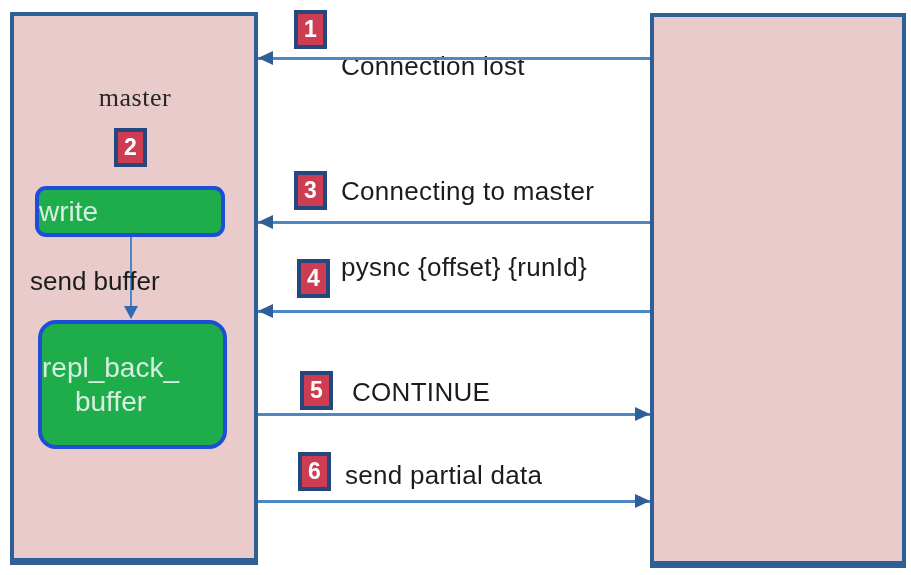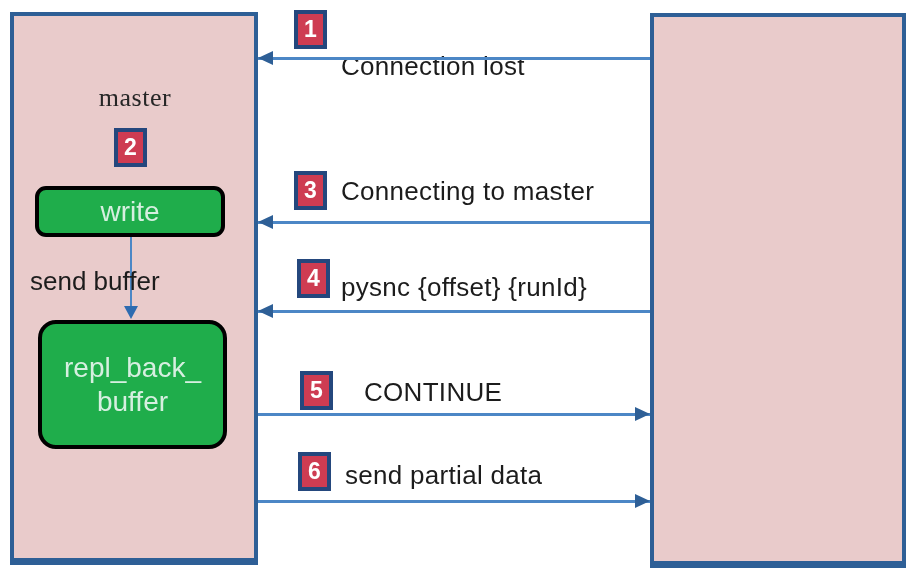--- a/index.html
+++ b/index.html
@@ -44,22 +44,22 @@
   }
   .vline{position:absolute;width:2px;background:#4c87c6;}
   .head-down{
     position:absolute;width:0;height:0;
     border-left:7px solid transparent;border-right:7px solid transparent;
     border-top:13px solid #2e6bb0;
   }
   
   .green-node{
     position:absolute;box-sizing:border-box;background:#1fad4b;
-    border:4px solid #000000;color:#d6efe0;
-    display:flex;align-items:center;justify-content:center;text-align:center;
+    border:4px solid #1d4ed8;color:#d6efe0;
+    display:flex;align-items:center;text-align:center;
   }
   .write-node{left:35px;top:186px;width:190px;height:51px;border-radius:11px;font-size:28px;}
   .repl-node{left:38px;top:320px;width:189px;height:129px;border-radius:18px;font-size:28px;line-height:1.2;}
   .send-buffer-label{
     position:absolute;left:30px;top:266px;width:210px;text-align:left;
     font-size:26px;color:#1c1c1c;z-index:2;
   }
 </style>
 </head>
 <body>
@@ -92,26 +92,26 @@
   <div class="msg-label" style="left:341px;top:13px;margin-top:38px;">Connection lost</div>
   <div class="hline" style="left:258px;top:57px;width:392px;"></div>
   <div class="head-left" style="left:258px;top:51px;"></div>
 
   <div class="badge" style="left:294px;top:171px;">3</div>
   <div class="msg-label" style="left:341px;top:176px;">Connecting to master</div>
   <div class="hline" style="left:258px;top:221px;width:392px;"></div>
   <div class="head-left" style="left:258px;top:215px;"></div>
 
   <div class="badge" style="left:297px;top:259px;">4</div>
-  <div class="msg-label" style="left:341px;top:272px;">pysnc {offset} {runId}</div>
+  <div class="msg-label" style="left:341px;top:252px;">pysnc {offset} {runId}</div>
   <div class="hline" style="left:258px;top:310px;width:392px;"></div>
   <div class="head-left" style="left:258px;top:304px;"></div>
 
   <div class="badge" style="left:300px;top:371px;">5</div>
-  <div class="msg-label" style="left:364px;top:377px;">CONTINUE</div>
+  <div class="msg-label" style="left:352px;top:377px;">CONTINUE</div>
   <div class="hline" style="left:258px;top:413px;width:392px;"></div>
   <div class="head-right" style="left:635px;top:407px;"></div>
 
   <div class="badge" style="left:298px;top:452px;">6</div>
   <div class="msg-label" style="left:345px;top:460px;">send partial data</div>
   <div class="hline" style="left:258px;top:500px;width:392px;"></div>
   <div class="head-right" style="left:635px;top:494px;"></div>
 
 </div>
 

